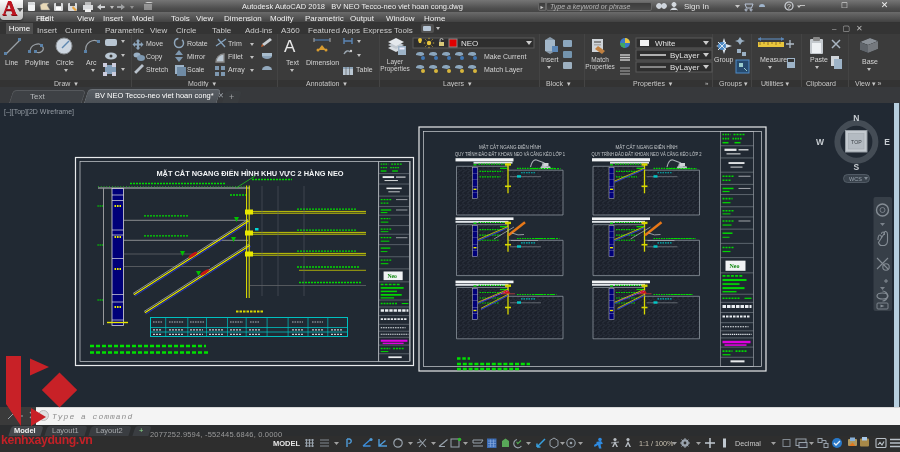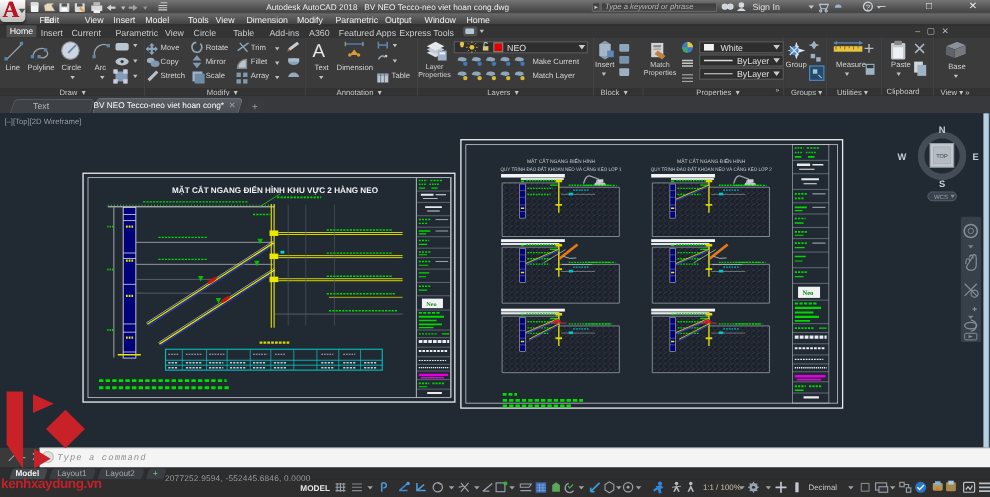--- a/index.html
+++ b/index.html
@@ -27,21 +27,21 @@
 .plabel{position:absolute;top:80px;font-size:7px;color:#c8c8c8;white-space:nowrap}
 .psep{position:absolute;top:34px;width:1px;height:53px;background:#2d2d2d;border-right:1px solid #444}
 .rlbl{position:absolute;font-size:7px;color:#d5d5d5;white-space:nowrap}
 .rlbl2{position:absolute;font-size:6.5px;color:#d0d0d0;white-space:nowrap;text-align:center}
 .car{position:absolute;width:0;height:0;border-left:2.5px solid transparent;border-right:2.5px solid transparent;border-top:3px solid #c0c0c0}
 
 #filetabs{left:0;top:87px;width:900px;height:16px;background:#37393c}
 #starttab{left:11px;top:90px;width:73px;height:13px;background:#3e4145;border-radius:4px 4px 0 0;transform:skewX(-18deg);border:1px solid #55585c;border-bottom:none}
 #starttxt{left:30px;top:92px;font-size:8px;color:#b6b9bc}
 #activetab{left:86px;top:89px;width:133px;height:14px;background:linear-gradient(#595e64,#4a4f55);border-radius:4px 4px 0 0;transform:skewX(-18deg);border:1px solid #6a6f75;border-bottom:none}
-#activetxt{left:85px;top:91px;font-size:7.5px;color:#fff;white-space:nowrap}
+#activetxt{left:95px;top:91px;font-size:7.5px;color:#fff;white-space:nowrap}
 #plustab{left:224px;top:91px;width:16px;height:12px;background:#393c3f;border-radius:3px 3px 0 0;transform:skewX(-18deg)}
 #plustxt{left:229px;top:91.5px;font-size:9px;color:#9fa2a5}
 
 #canvas{left:0;top:103px;width:894px;height:304px;background:#212933;overflow:hidden}
 #vplabel{left:4px;top:108px;font-size:7px;color:#959ca4}
 #scrollbar{left:894px;top:103px;width:4.5px;height:304px;background:#b7cfdf}
 #scrollsliver{left:898.5px;top:103px;width:1.5px;height:304px;background:#38424c}
 
 #cmdrow{left:0;top:407px;width:900px;height:18px;background:#3a3a3a}
 #cmdinput{left:36px;top:407px;width:864px;height:18px;background:#f4f4f4;border-top:1px solid #d8d8d8}

